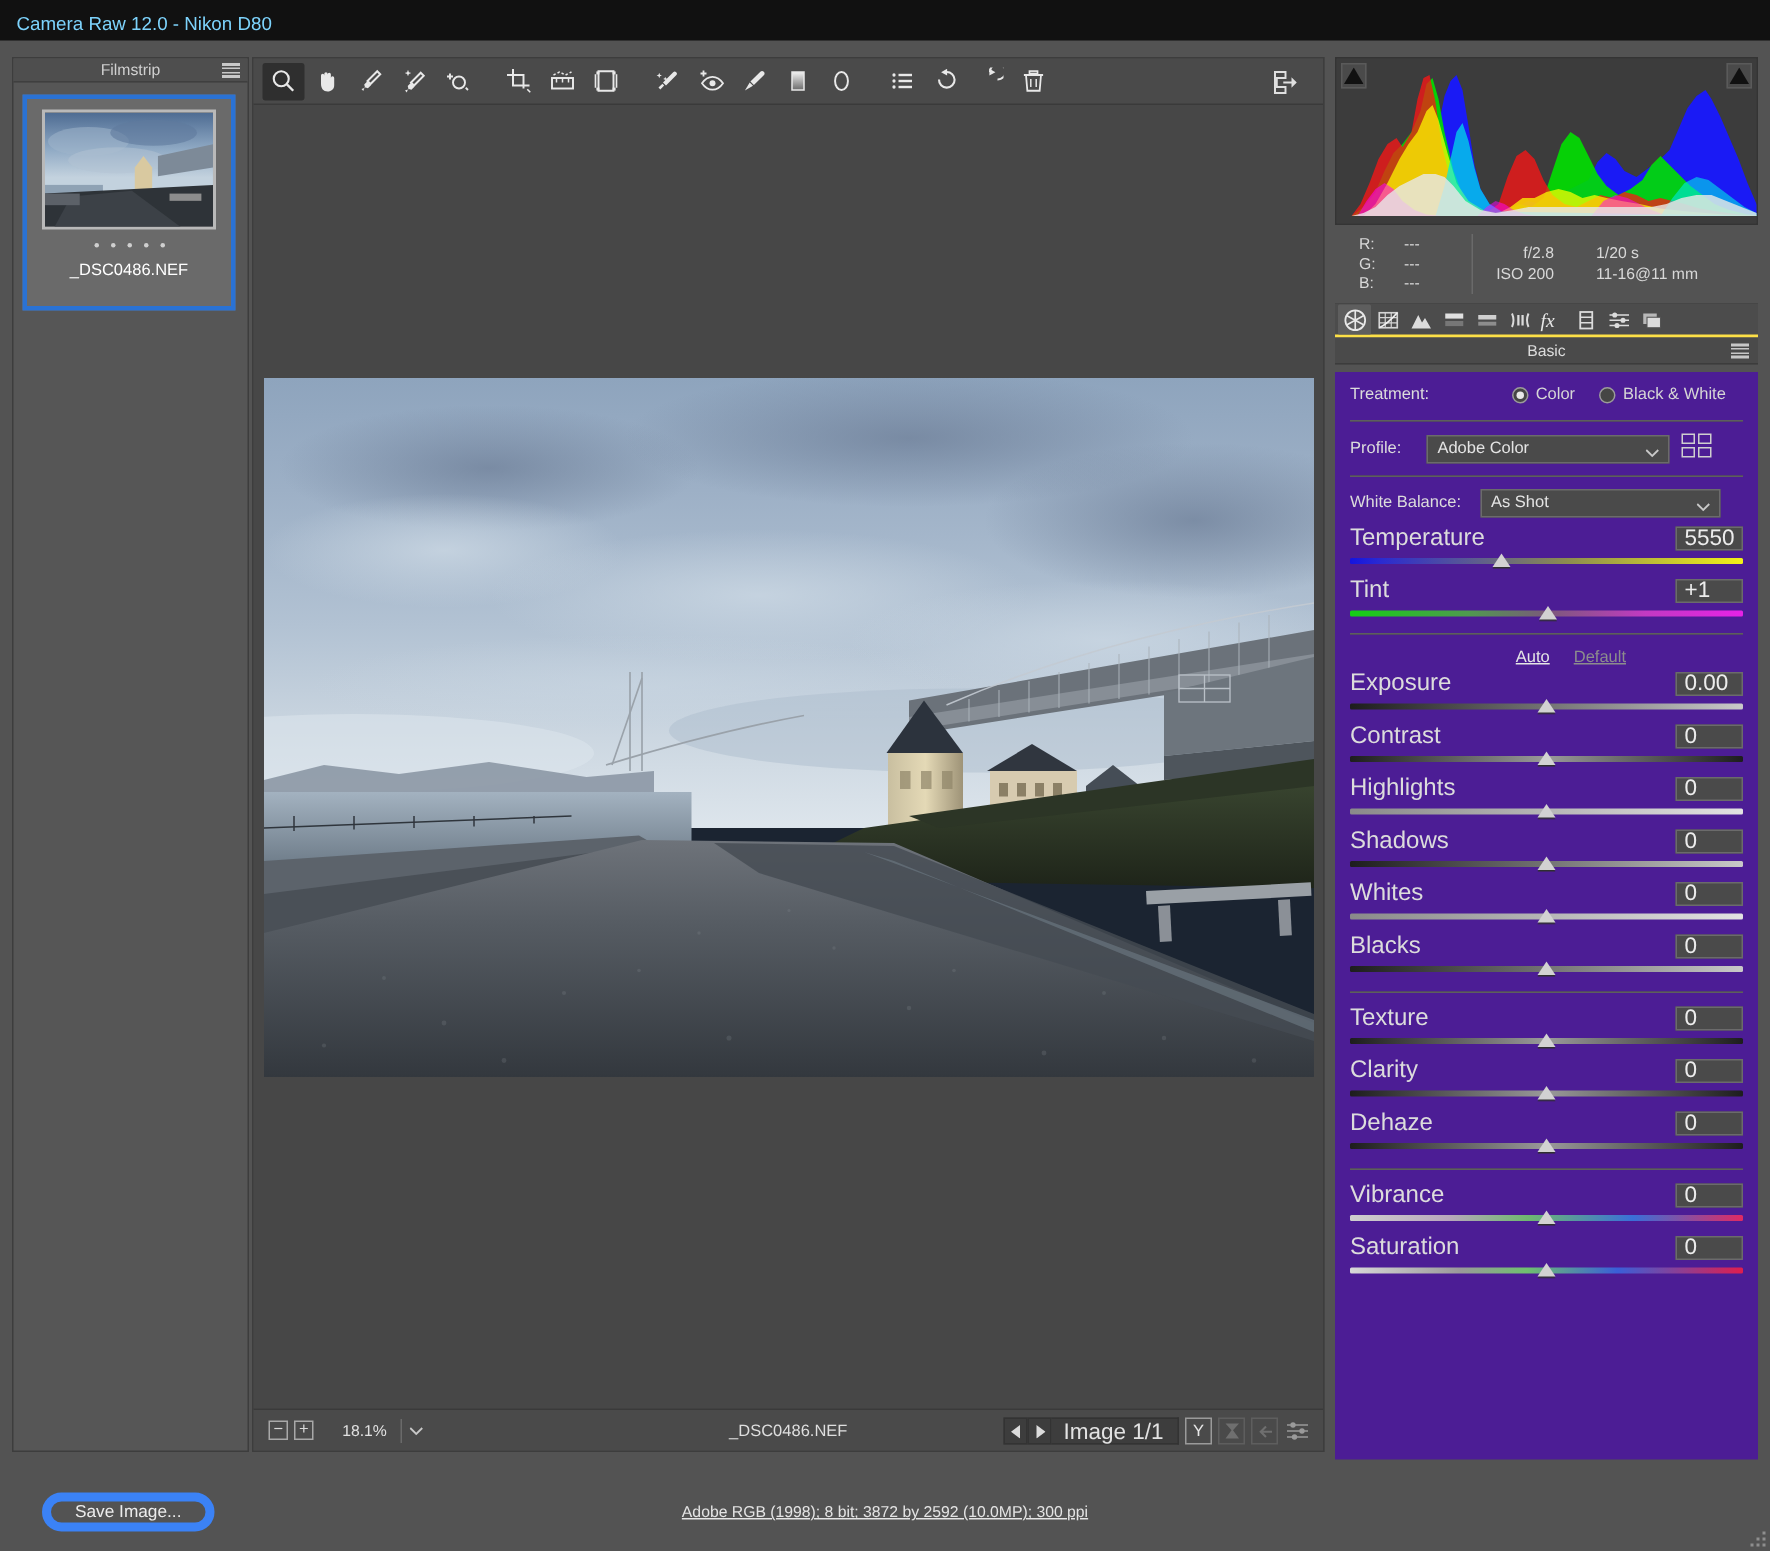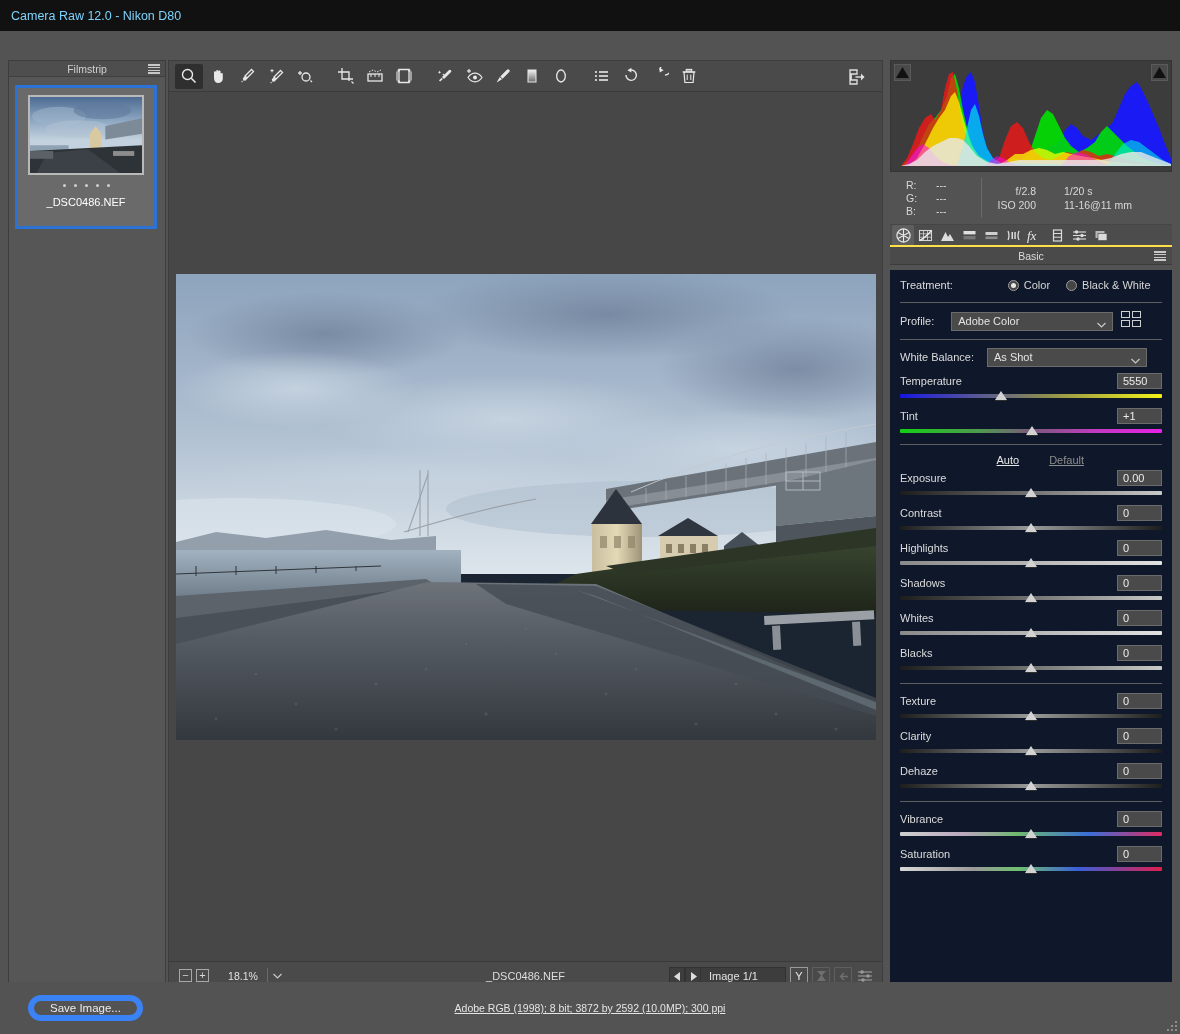--- a/index.html
+++ b/index.html
@@ -16,21 +16,21 @@
   
   .titlebar {
     height: 31px; background: #111111;
     display: flex; align-items: center;
     padding-left: 11px;
     font-size: 12.5px; color: #7dd3fc;
   }
 
   
   .shell {
-    position: absolute; top: 49px; left: 0;
+    position: absolute; top: 27px; left: 0;
     width: 1180px; height: 951px;
     background: #535353;
   }
 
   
   .filmstrip {
     position: absolute; left: 8px; top: 11px;
     width: 158px; height: 930px;
     background: #565656;
     border: 1px solid #3d3d3d;
@@ -147,21 +147,21 @@
   }
   .nav-arrow {
     width: 16px; height: 18px; background: #3d3d3d;
     display: flex; align-items: center; justify-content: center;
     cursor: pointer; border: 1px solid #333;
   }
   .nav-label {
     background: #3d3d3d; border: 1px solid #333; border-left: none;
     height: 18px; padding: 0 8px; min-width: 85px;
     display: flex; align-items: center;
-    font-size: 11px; color: #e2e2e2;
+    font-size: 15px; color: #e2e2e2;
   }
   .sb-right {
     position: absolute; right: 8px; top: 5px;
     display: flex; gap: 4px; align-items: center;
   }
   .sb-btn {
     width: 18px; height: 18px; border: 1px solid #9a9a9a;
     display: flex; align-items: center; justify-content: center;
     font-size: 11px; color: #e8e8e8; cursor: pointer;
   }
@@ -223,21 +223,21 @@
 
   .panel-title {
     height: 18px; background: #4a4a4a;
     display: flex; align-items: center; justify-content: center;
     position: relative; font-size: 10.5px; color: #dcdcdc;
     border-bottom: 1px solid #3c3c3c;
   }
   .panel-title .fs-menu-icon { right: 6px; top: 4px; }
 
   .panel-body {
-    background: #0f172a;
+    background: #4c1d95;
     padding: 0 10px;
     height: 725px;
   }
 
   .row-treatment {
     display: flex; align-items: center; height: 30px;
     margin-top: 5px;
   }
   .lbl { font-size: 11px; color: #dcdcdc; }
   .radio {
@@ -273,25 +273,25 @@
   }
   .grid-icon i { border: 1px solid #cfcfcf; display: block; }
 
   .row-wb { display: flex; align-items: center; height: 30px; gap: 8px; }
 
   .slider-block { margin-bottom: 6px; }
   .slider-head {
     display: flex; align-items: center; justify-content: space-between;
     height: 17px;
   }
-  .slider-name { font-size: 11px; color: #dcdcdc; }
+  .slider-name { font-size: 16px; color: #dcdcdc; }
   .slider-val {
     width: 45px; height: 16px;
     background: #4a4a4a; border: 1px solid #6b6b6b;
-    font-size: 11px; color: #ececec;
+    font-size: 15px; color: #ececec;
     display: flex; align-items: center;
     padding-left: 5px; cursor: text;
   }
   .track {
     position: relative; height: 10px; margin-top: 2px;
   }
   .track .rail {
     position: absolute; top: 3px; left: 0; right: 0; height: 4px;
     border-radius: 1px;
   }
@@ -308,21 +308,21 @@
     width: 0; height: 0;
     border-left: 6px solid transparent;
     border-right: 6px solid transparent;
     border-bottom: 9px solid #d2d2d2;
     margin-left: -6px;
     cursor: pointer;
     filter: drop-shadow(0 1px 0 #2f2f2f);
   }
 
   .autodefault {
-    display: flex; justify-content: flex-end; gap: 30px;
+    display: flex; justify-content: flex-end; gap: 16px;
     height: 18px; align-items: center; padding-right: 78px;
     margin-top: 6px;
   }
   .link { font-size: 11px; text-decoration: underline; cursor: pointer; color: #e6e6e6; }
   .link.dim { color: #8d8d8d; }
 
   
   .bottombar {
     position: absolute; left: 0; top: 982px;
     width: 1180px; height: 52px;

